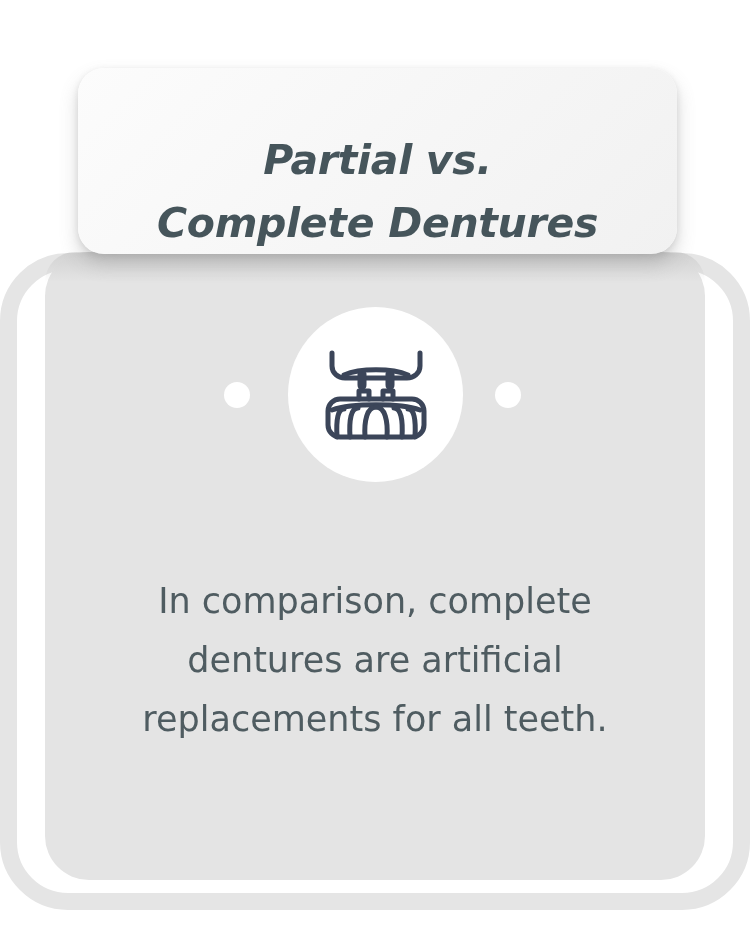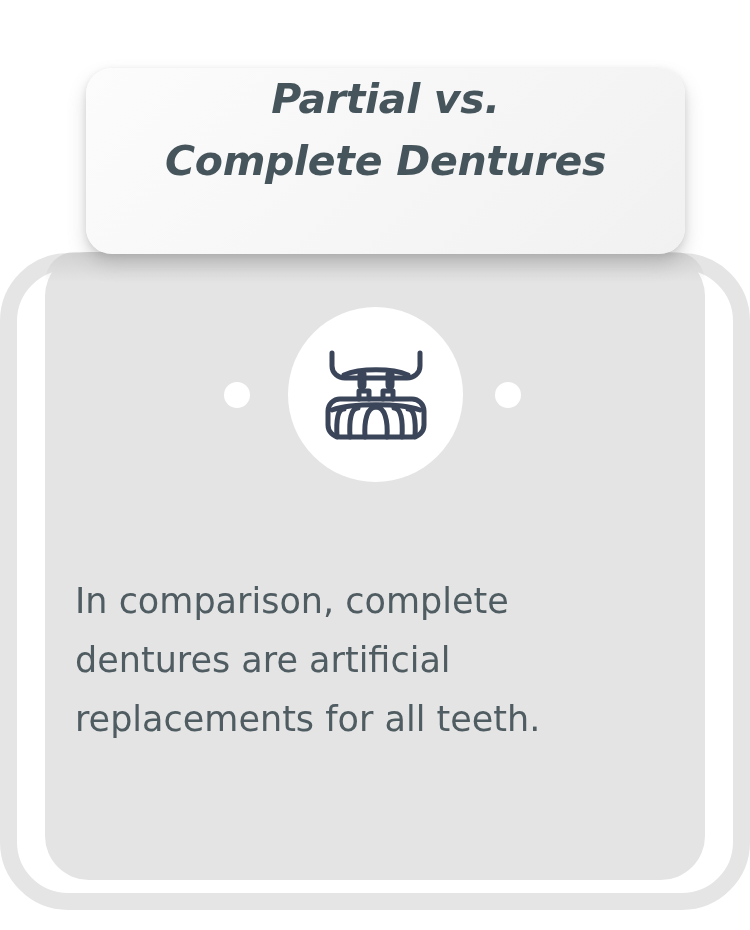--- a/index.html
+++ b/index.html
@@ -49,30 +49,30 @@
     width: 100%;
     height: 30px;
     border-radius: 44px 44px 0 0;
     background: linear-gradient(to bottom, rgba(165,165,165,0.30), rgba(165,165,165,0.0));
     pointer-events: none;
   }
 
   
   #title-card {
     position: absolute;
-    left: 86px;
+    left: 78px;
     top: 68px;
     width: 599px;
     height: 186px;
     background: linear-gradient(135deg, #FCFCFC 0%, #F7F7F7 45%, #F1F1F1 100%);
     border-radius: 26px;
     box-shadow: 0 10px 18px rgba(120,120,120,0.30),
                 0 2px 6px rgba(120,120,120,0.18);
     display: flex;
-    align-items: flex-start;
+    align-items: flex-end;
     justify-content: center;
   }
 
   #title-text {
     margin: 0;
     text-align: center;
     font-family: "DejaVu Sans", sans-serif;
     font-size: 41px;
     font-weight: bold;
     font-style: italic;
@@ -117,21 +117,21 @@
   #dot-left  { left: 179px; }    
   #dot-right { left: 450px; }    
 
   
   #body-text {
     position: absolute;
     left: 75px;
     top: 572px;
     width: 600px;
     margin: 0;
-    text-align: left;
+    text-align: center;
     font-family: "DejaVu Sans", sans-serif;
     font-size: 35px;
     font-weight: normal;
     line-height: 1.68;
     color: #4F5C61;
     white-space: pre-line;
   }
 </style>
 </head>
 <body>

